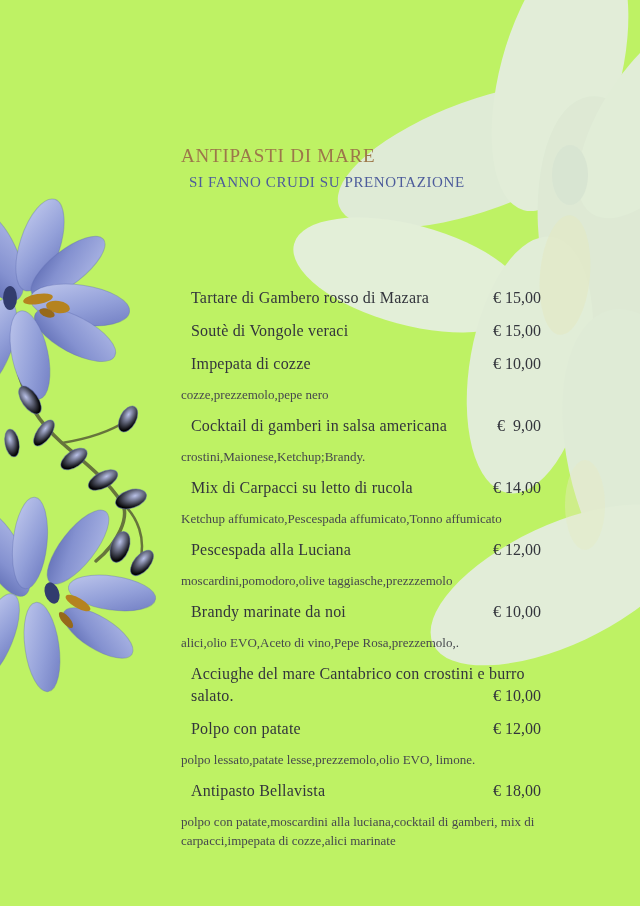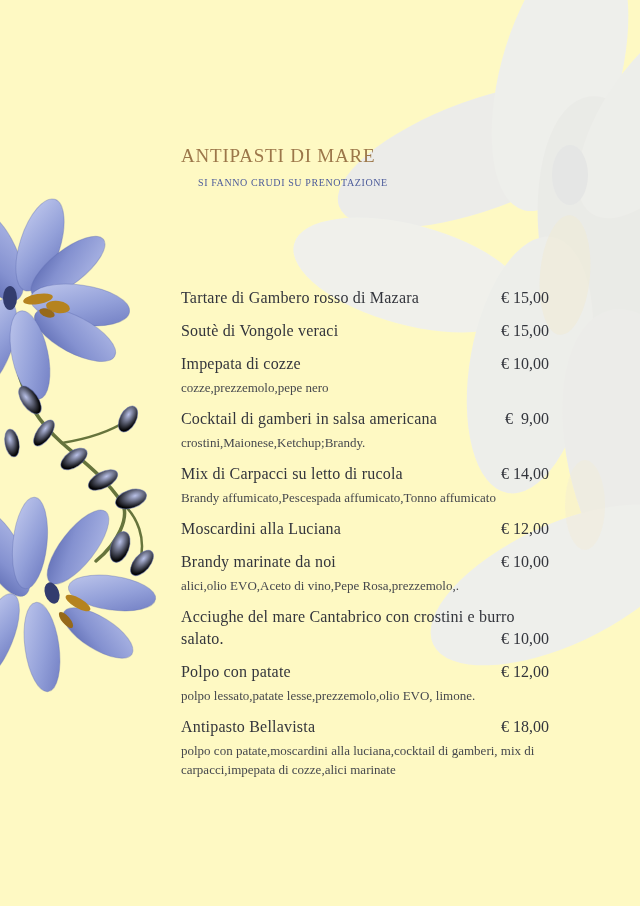--- a/index.html
+++ b/index.html
@@ -3,21 +3,21 @@
 <meta charset="utf-8">
 <style>
   * { box-sizing: border-box; }
   html, body { margin: 0; padding: 0; }
   body { background: #dadcdd; }
 
   .page {
     position: relative;
     width: 640px;
     height: 906px;
-    background: #fef9c3;
+    background: #bef264;
     overflow: hidden;
     font-family: "Liberation Serif", "DejaVu Serif", serif;
     margin: 0 auto;
   }
 
   
   .flower-left {
     position: absolute;
     left: 0;
     top: 195px;
@@ -44,46 +44,46 @@
 
   .page-title {
     margin: 0;
     font-size: 19px;
     font-weight: normal;
     line-height: 22px;
     letter-spacing: 0.8px;
     color: #9c774a;
   }
   .page-subtitle {
-    margin: 9px 0 0 17px;
-    font-size: 10px;
+    margin: 9px 0 0 8px;
+    font-size: 15px;
     line-height: 13px;
     letter-spacing: 0.6px;
     color: #4d5c9b;
   }
 
   .menu { margin-top: 98px; }
 
   .menu-item { margin-bottom: 11px; }
 
   .item-row { position: relative; }
 
   .item-name {
-    margin: 0;
+    margin: 10px;
     max-width: 345px;
     font-size: 16px;
     font-weight: normal;
     line-height: 22px;
     letter-spacing: 0.2px;
     color: #33353c;
   }
 
   .item-price {
     position: absolute;
-    right: 8px;
+    right: 16px;
     bottom: 0;
     font-size: 16px;
     line-height: 22px;
     color: #33353c;
     white-space: pre;
   }
 
   .item-desc {
     margin: 3px 0 0 0;
     width: 393px;
@@ -224,28 +224,29 @@
           <span class="item-price">€  9,00</span>
         </div>
         <p class="item-desc">crostini,Maionese,Ketchup;Brandy.</p>
       </section>
 
       <section class="menu-item">
         <div class="item-row">
           <h2 class="item-name">Mix di Carpacci su letto di rucola</h2>
           <span class="item-price">€ 14,00</span>
         </div>
-        <p class="item-desc">Brandy affumicato,Pescespada affumicato,Tonno affumicato</p>
-      </section>
-
-      <section class="menu-item">
-        <div class="item-row">
-          <h2 class="item-name">Moscardini alla Luciana</h2>
+        <p class="item-desc">Ketchup affumicato,Pescespada affumicato,Tonno affumicato</p>
+      </section>
+
+      <section class="menu-item">
+        <div class="item-row">
+          <h2 class="item-name">Pescespada alla Luciana</h2>
           <span class="item-price">€ 12,00</span>
         </div>
+        <p class="item-desc">moscardini,pomodoro,olive taggiasche,prezzzemolo</p>
       </section>
 
       <section class="menu-item">
         <div class="item-row">
           <h2 class="item-name">Brandy marinate da noi</h2>
           <span class="item-price">€ 10,00</span>
         </div>
         <p class="item-desc">alici,olio EVO,Aceto di vino,Pepe Rosa,prezzemolo,.</p>
       </section>
 

